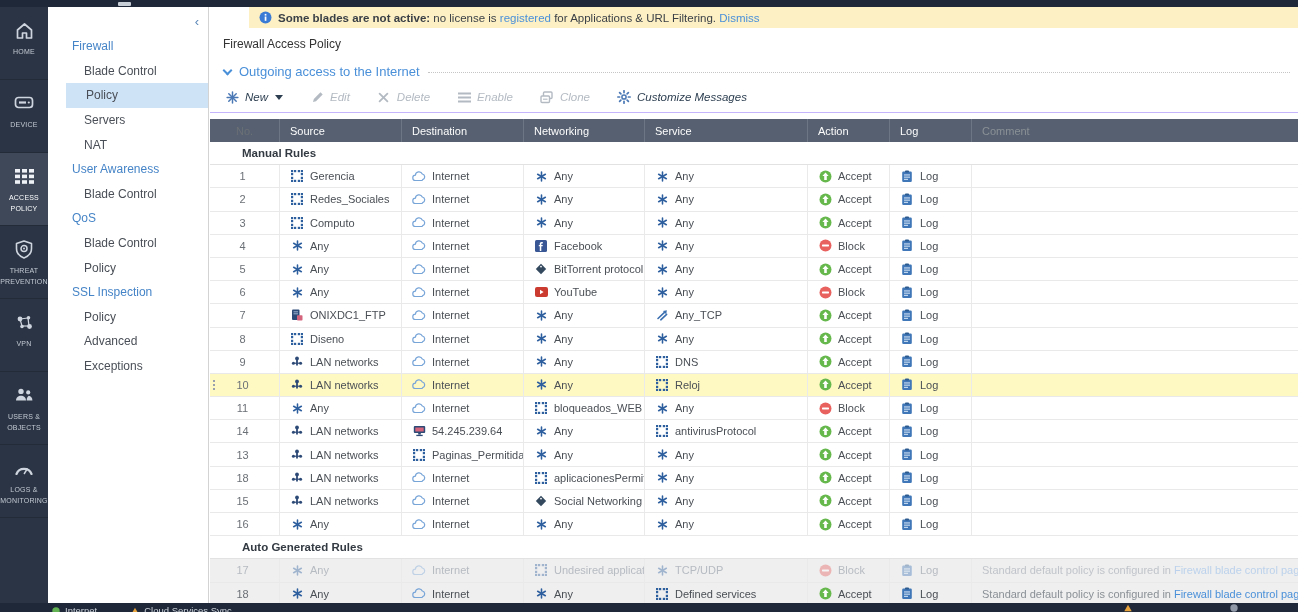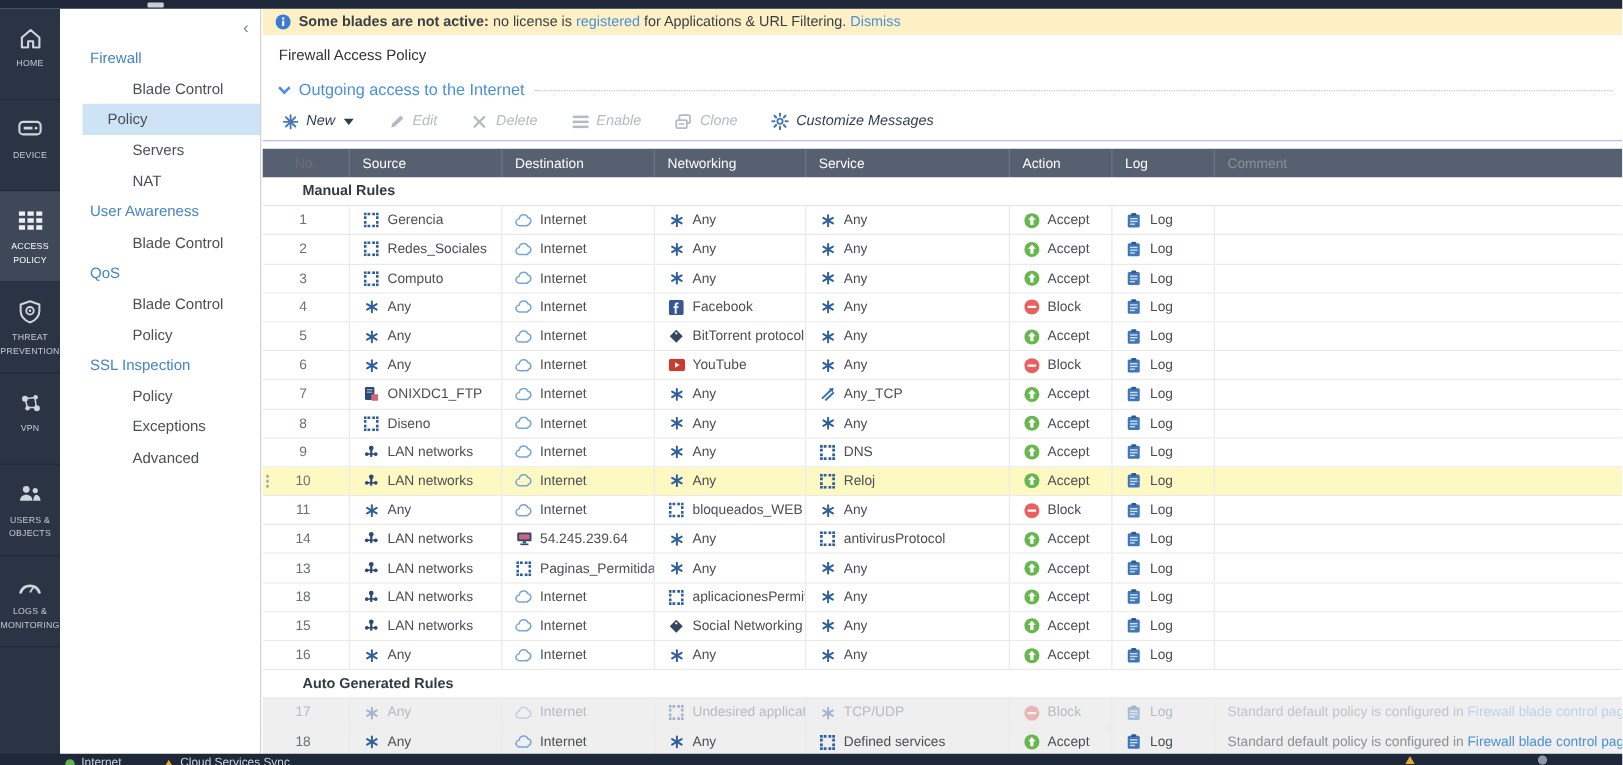--- a/index.html
+++ b/index.html
@@ -17,26 +17,26 @@
   .sb-label { font-size:7px; line-height:1.5; text-align:center; white-space:pre-line; letter-spacing:.2px; }
   .sb-icn { width:20px; height:20px; display:flex; align-items:center; justify-content:center; }
   .sb-icn svg { display:block; }
 
   
   .navpanel { position:absolute; top:7px; left:48px; width:161px; bottom:9px; background:#fff; border-right:1px solid #d3d3d3; z-index:4; }
   .collapse { position:absolute; top:8px; right:9px; color:#5b87b7; font-size:13px; line-height:1; cursor:pointer; }
   .navtree { padding-top:27px; }
   .nav-sec { height:24.6px; display:flex; align-items:center; padding-left:9px; gap:7px; font-size:12px; color:#4584c7; cursor:pointer; }
   .tri-down { width:0; height:0; border-left:4px solid transparent; border-right:4px solid transparent; border-top:5px solid #4f5archy; border-top-color:#555a61; }
-  .nav-item { height:24.6px; display:flex; align-items:center; padding-left:58px; font-size:12px; color:#4a4f57; cursor:pointer; }
+  .nav-item { height:24.6px; display:flex; align-items:center; padding-left:36px; font-size:12px; color:#4a4f57; cursor:pointer; }
   .nav-item.selected { background:#cfe3f6; margin-left:18px; padding-left:20px; }
 
   
   .main { position:absolute; top:7px; left:210px; right:0; bottom:9px; background:#fff; overflow:hidden; z-index:3; }
-  .notice { height:21px; background:#fcf0c4; display:flex; align-items:center; padding-left:10px; font-size:11.5px; color:#3a3f46; }
+  .notice { height:21px; background:#fcf0c4; display:flex; align-items:center; padding-left:10px; font-size:11.5px; color:#3a3f46;margin-left:39px; }
   .notice .sp { white-space:pre; }
   .notice .nb { font-weight:bold; white-space:pre; }
   .icn-info { width:13px; height:13px; margin-right:6px; flex:none; }
   .link { color:#4a90d9; text-decoration:none; cursor:pointer; }
   .page-title { margin:9px 0 0 13px; font-size:12px; color:#333; }
   .section-hdr { display:flex; align-items:center; margin:13px 8px 0 14px; }
   .chev { width:7px; height:7px; border-left:2px solid #4a90d9; border-bottom:2px solid #4a90d9; transform:rotate(-45deg); margin:-3px 8px 0 0; flex:none; }
   .stitle { color:#4a90d9; font-size:13px; white-space:nowrap; }
   .dotline { flex:1; border-top:1px dotted #c5c5c5; margin-left:8px; height:0; align-self:center; margin-top:2px; }
   .toolbar-wrap { margin:11px 0 0 0; padding:0 0 8px 15px; border-bottom:1px solid #c4b5fd;font-style:italic; }
@@ -197,22 +197,22 @@
         <span class="tri-down"></span>
         <span>QoS</span>
       </div>
       <div class="nav-item">Blade Control</div>
       <div class="nav-item">Policy</div>
       <div class="nav-sec">
         <span class="tri-down"></span>
         <span>SSL Inspection</span>
       </div>
       <div class="nav-item">Policy</div>
+      <div class="nav-item">Advanced</div>
       <div class="nav-item">Exceptions</div>
-      <div class="nav-item">Advanced</div>
     </div>
 </nav>
 
 <main class="main">
   <div class="notice">
     <span class="icn-info" id="noticeIcon"><svg width="13" height="13" viewBox="0 0 13 13">
           <circle cx="6.5" cy="6.5" r="6" fill="#3a7bd5"></circle>
           <rect x="5.7" y="2.9" width="1.7" height="1.7" fill="#fff"></rect>
           <rect x="5.7" y="5.5" width="1.7" height="4.3" fill="#fff"></rect>
         </svg></span>

